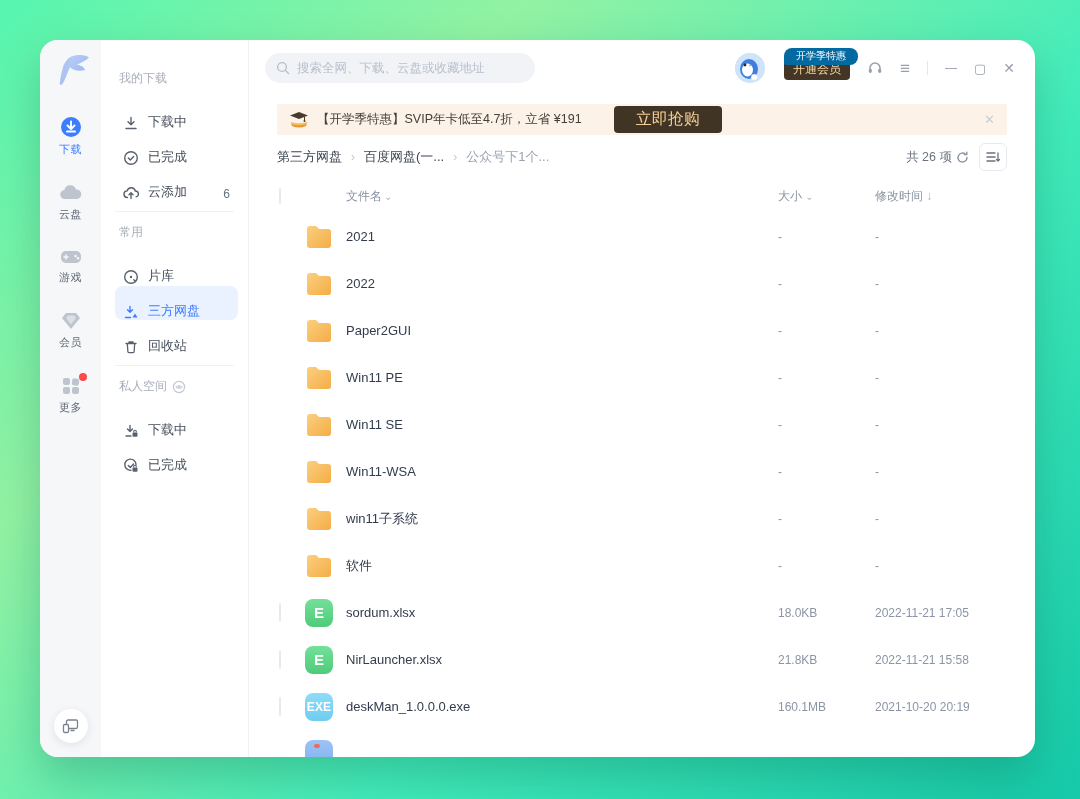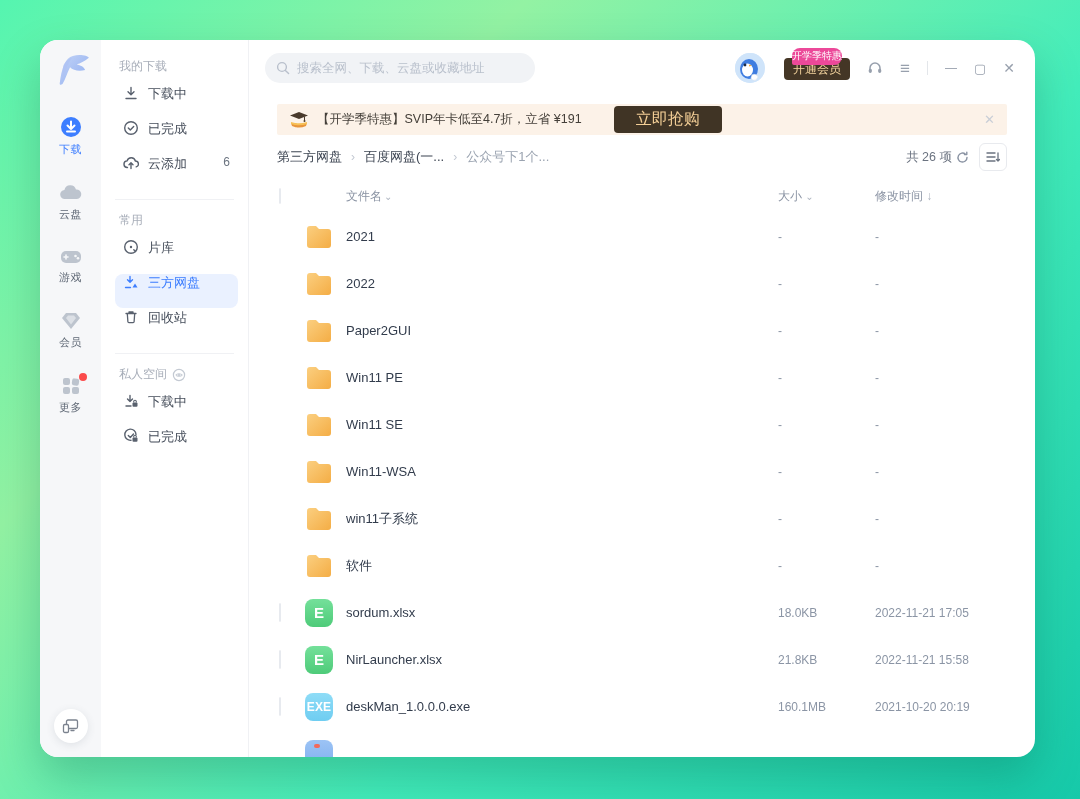--- a/index.html
+++ b/index.html
@@ -18,40 +18,40 @@
   .rail-item .lbl { font-size:11px; color:#5f6875; letter-spacing:.5px; }
   .rail-item.active .lbl { color:#3d7eff; }
   .rail-dot { position:absolute; top:-3px; right:-5px; width:8px; height:8px; background:#fb4b4b; border-radius:50%; }
   .rail-spacer { flex:1; }
   .device-btn { width:34px; height:34px; border-radius:50%; background:#fff; box-shadow:0 2px 8px rgba(60,70,90,.12);
     display:flex; align-items:center; justify-content:center; cursor:pointer; }
 
   
   .sidebar { width:148px; background:#fff; border-right:1px solid #f0f1f4; padding:14px 10px 0 14px; flex-shrink:0; }
   .side-title { font-size:12px; color:#a8aeb9; margin:12px 0 10px 4px; display:flex; align-items:center; gap:5px; }
-  .side-item { display:flex; align-items:flex-start; gap:9px; height:34px; padding:0 8px; border-radius:8px;
+  .side-item { display:flex; align-items:flex-end; gap:9px; height:34px; padding:0 8px; border-radius:8px;
     font-size:13px; color:#454d5a; cursor:pointer; margin-bottom:1px; }
   .side-item .cnt { margin-left:auto; font-size:12px; color:#6b7480; }
   .side-item.selected { background:#eaf1ff; color:#3d7eff; }
   .side-div { height:1px; background:#f0f1f4; margin:10px 4px 10px 0; }
 
   
   .main { flex:1; display:flex; flex-direction:column; min-width:0; }
   .topbar { height:56px; display:flex; align-items:center; padding:0 20px 0 16px; }
   .search { width:270px; height:30px; background:#f1f3f6; border:none; border-radius:15px;
     padding:0 12px 0 32px; font-size:12.5px; color:#4a5260; outline:none; font-family:inherit; }
   .search::placeholder { color:#b9c0cc; }
   .search-wrap { position:relative; }
   .search-wrap svg { position:absolute; left:11px; top:8px; }
   .top-right { margin-left:auto; display:flex; align-items:center; gap:17px; }
   .avatar { width:30px; height:30px; border-radius:50%; background:#d8e9fb; position:relative; cursor:pointer; }
   .vip-wrap { position:relative; margin-left:2px; cursor:pointer; }
   .vip-btn { background:#443626; color:#f6d6a0; font-size:12px; padding:4px 9px; border-radius:4px; white-space:nowrap; }
-  .vip-badge { position:absolute; top:-11px; left:8px; background:#ec4899; color:#fff; font-size:10px;
-    padding:1px 0 2px; border-radius:8px 8px 8px 2px; white-space:nowrap; }
+  .vip-badge { position:absolute; top:-11px; left:0; background:#0369a1; color:#fff; font-size:10px;
+    padding:1px 12px 2px; border-radius:8px 8px 8px 2px; white-space:nowrap; }
   .tb-ico { color:#98a0ad; font-size:15px; cursor:pointer; line-height:1; }
   .tb-sep { width:1px; height:14px; background:#e3e6ea; }
 
   
   .banner { margin:8px 28px 0; height:31px; background:#fcf2e8; border-radius:2px;
     display:flex; align-items:center; padding:0 12px; font-size:12.5px; color:#45403a; }
   .banner .cta { background:#403425; color:#f3ce96; font-size:16px; padding:3px 22px; border-radius:4px; margin-left:32px; cursor:pointer; }
   .banner .bx { margin-left:auto; color:#c9ced6; font-size:13px; cursor:pointer; }
 
   
@@ -152,21 +152,21 @@
     <div class="device-btn">
       <svg width="17" height="15" viewBox="0 0 17 15">
         <rect x="4.5" y="1" width="11" height="8.5" rx="1.5" fill="none" stroke="#7b828e" stroke-width="1.3"></rect>
         <rect x="1.5" y="5.5" width="5" height="8" rx="1.3" fill="#fff" stroke="#7b828e" stroke-width="1.3"></rect>
         <path d="M9 11.5 h3" stroke="#7b828e" stroke-width="1.3" stroke-linecap="round"></path>
       </svg>
     </div>
   </div>
 
   <div class="sidebar">
-    <div class="side-title" style="margin-top:4px">
+    <div class="side-title" style="margin-top:16px">
       <span>我的下载</span>
     </div>
 
     <div class="side-item">
       <svg width="16" height="16" viewBox="0 0 16 16">
         <path d="M8 2.5 v7 M5 6.8 L8 9.8 l3-3 M3 13.5 h10" stroke="#59616e" stroke-width="1.4" fill="none" stroke-linecap="round" stroke-linejoin="round"></path>
       </svg>
       <span>下载中</span>
     </div>
 

